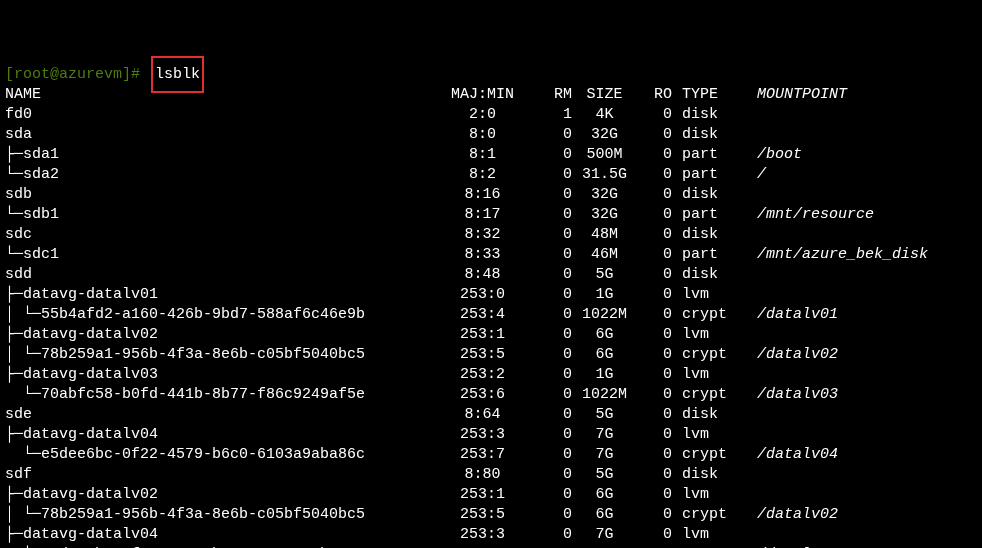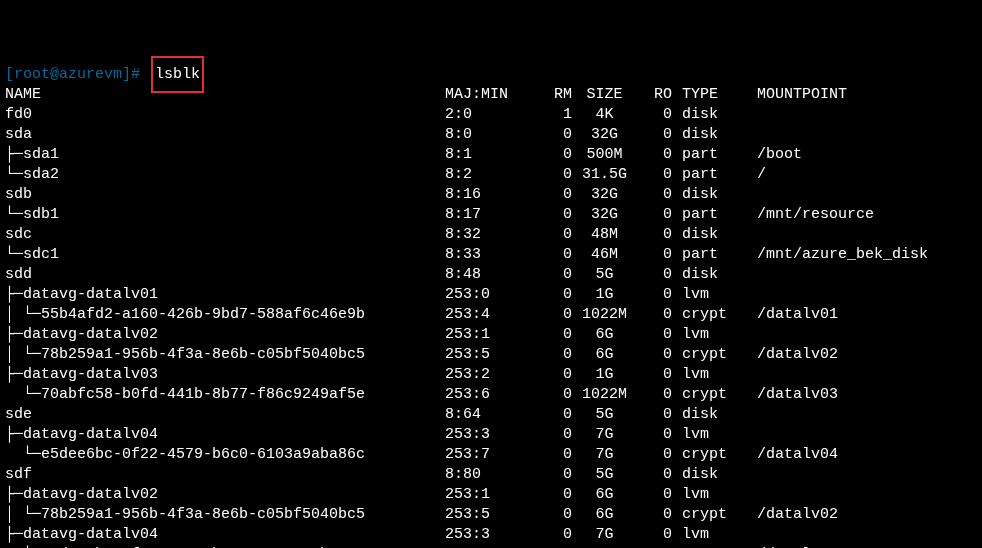--- a/index.html
+++ b/index.html
@@ -8,34 +8,34 @@
     background: #000000;
     color: #ffffff;
     font-family: "Consolas", "Courier New", monospace;
     font-size: 15px;
     line-height: 20px;
     white-space: pre;
     width: 982px;
     box-sizing: border-box;
   }
   .prompt {
-    color: #0369a1;
+    color: #4d7c0f;
   }
   .cmd {
     border: 2px solid #e03030;
     padding: 8px 2px;
     margin-left: 2px;
   }
   .c-name { display:inline-block; width: 440px; }
-  .c-majmin { display:inline-block; width: 75px; text-align: left; }
+  .c-majmin { display:inline-block; width: 75px; text-align: center; }
   .c-rm { display:inline-block; width: 52px; text-align: right; }
   .c-size { display:inline-block; width: 65px; text-align: center; }
   .c-ro { display:inline-block; width: 35px; text-align: right; }
   .c-type { display:inline-block; width: 65px; }
-  .c-mnt { display:inline-block; }
+  .c-mnt { display:inline-block;font-style:italic; }
   .gap { display:inline-block; width:10px;}
 </style>
 </head>
 <body>
 
 
 <div id="terminal"><div><span class="prompt">[root@azurevm]# </span><span class="cmd">lsblk</span></div><div><span class="c-name">NAME</span><span class="c-majmin">MAJ:MIN</span><span class="c-rm">RM</span><span class="c-size">SIZE</span><span class="c-ro">RO</span><span class="gap"> </span><span class="c-type">TYPE</span><span class="gap"> </span><span class="c-mnt">MOUNTPOINT</span></div><div><span class="c-name">fd0</span><span class="c-majmin">2:0</span><span class="c-rm">1</span><span class="c-size">4K</span><span class="c-ro">0</span><span class="gap"> </span><span class="c-type">disk</span><span class="gap"> </span><span class="c-mnt"></span></div><div><span class="c-name">sda</span><span class="c-majmin">8:0</span><span class="c-rm">0</span><span class="c-size">32G</span><span class="c-ro">0</span><span class="gap"> </span><span class="c-type">disk</span><span class="gap"> </span><span class="c-mnt"></span></div><div><span class="c-name">├─sda1</span><span class="c-majmin">8:1</span><span class="c-rm">0</span><span class="c-size">500M</span><span class="c-ro">0</span><span class="gap"> </span><span class="c-type">part</span><span class="gap"> </span><span class="c-mnt">/boot</span></div><div><span class="c-name">└─sda2</span><span class="c-majmin">8:2</span><span class="c-rm">0</span><span class="c-size">31.5G</span><span class="c-ro">0</span><span class="gap"> </span><span class="c-type">part</span><span class="gap"> </span><span class="c-mnt">/</span></div><div><span class="c-name">sdb</span><span class="c-majmin">8:16</span><span class="c-rm">0</span><span class="c-size">32G</span><span class="c-ro">0</span><span class="gap"> </span><span class="c-type">disk</span><span class="gap"> </span><span class="c-mnt"></span></div><div><span class="c-name">└─sdb1</span><span class="c-majmin">8:17</span><span class="c-rm">0</span><span class="c-size">32G</span><span class="c-ro">0</span><span class="gap"> </span><span class="c-type">part</span><span class="gap"> </span><span class="c-mnt">/mnt/resource</span></div><div><span class="c-name">sdc</span><span class="c-majmin">8:32</span><span class="c-rm">0</span><span class="c-size">48M</span><span class="c-ro">0</span><span class="gap"> </span><span class="c-type">disk</span><span class="gap"> </span><span class="c-mnt"></span></div><div><span class="c-name">└─sdc1</span><span class="c-majmin">8:33</span><span class="c-rm">0</span><span class="c-size">46M</span><span class="c-ro">0</span><span class="gap"> </span><span class="c-type">part</span><span class="gap"> </span><span class="c-mnt">/mnt/azure_bek_disk</span></div><div><span class="c-name">sdd</span><span class="c-majmin">8:48</span><span class="c-rm">0</span><span class="c-size">5G</span><span class="c-ro">0</span><span class="gap"> </span><span class="c-type">disk</span><span class="gap"> </span><span class="c-mnt"></span></div><div><span class="c-name">├─datavg-datalv01</span><span class="c-majmin">253:0</span><span class="c-rm">0</span><span class="c-size">1G</span><span class="c-ro">0</span><span class="gap"> </span><span class="c-type">lvm</span><span class="gap"> </span><span class="c-mnt"></span></div><div><span class="c-name">│ └─55b4afd2-a160-426b-9bd7-588af6c46e9b</span><span class="c-majmin">253:4</span><span class="c-rm">0</span><span class="c-size">1022M</span><span class="c-ro">0</span><span class="gap"> </span><span class="c-type">crypt</span><span class="gap"> </span><span class="c-mnt">/datalv01</span></div><div><span class="c-name">├─datavg-datalv02</span><span class="c-majmin">253:1</span><span class="c-rm">0</span><span class="c-size">6G</span><span class="c-ro">0</span><span class="gap"> </span><span class="c-type">lvm</span><span class="gap"> </span><span class="c-mnt"></span></div><div><span class="c-name">│ └─78b259a1-956b-4f3a-8e6b-c05bf5040bc5</span><span class="c-majmin">253:5</span><span class="c-rm">0</span><span class="c-size">6G</span><span class="c-ro">0</span><span class="gap"> </span><span class="c-type">crypt</span><span class="gap"> </span><span class="c-mnt">/datalv02</span></div><div><span class="c-name">├─datavg-datalv03</span><span class="c-majmin">253:2</span><span class="c-rm">0</span><span class="c-size">1G</span><span class="c-ro">0</span><span class="gap"> </span><span class="c-type">lvm</span><span class="gap"> </span><span class="c-mnt"></span></div><div><span class="c-name">  └─70abfc58-b0fd-441b-8b77-f86c9249af5e</span><span class="c-majmin">253:6</span><span class="c-rm">0</span><span class="c-size">1022M</span><span class="c-ro">0</span><span class="gap"> </span><span class="c-type">crypt</span><span class="gap"> </span><span class="c-mnt">/datalv03</span></div><div><span class="c-name">sde</span><span class="c-majmin">8:64</span><span class="c-rm">0</span><span class="c-size">5G</span><span class="c-ro">0</span><span class="gap"> </span><span class="c-type">disk</span><span class="gap"> </span><span class="c-mnt"></span></div><div><span class="c-name">├─datavg-datalv04</span><span class="c-majmin">253:3</span><span class="c-rm">0</span><span class="c-size">7G</span><span class="c-ro">0</span><span class="gap"> </span><span class="c-type">lvm</span><span class="gap"> </span><span class="c-mnt"></span></div><div><span class="c-name">  └─e5dee6bc-0f22-4579-b6c0-6103a9aba86c</span><span class="c-majmin">253:7</span><span class="c-rm">0</span><span class="c-size">7G</span><span class="c-ro">0</span><span class="gap"> </span><span class="c-type">crypt</span><span class="gap"> </span><span class="c-mnt">/datalv04</span></div><div><span class="c-name">sdf</span><span class="c-majmin">8:80</span><span class="c-rm">0</span><span class="c-size">5G</span><span class="c-ro">0</span><span class="gap"> </span><span class="c-type">disk</span><span class="gap"> </span><span class="c-mnt"></span></div><div><span class="c-name">├─datavg-datalv02</span><span class="c-majmin">253:1</span><span class="c-rm">0</span><span class="c-size">6G</span><span class="c-ro">0</span><span class="gap"> </span><span class="c-type">lvm</span><span class="gap"> </span><span class="c-mnt"></span></div><div><span class="c-name">│ └─78b259a1-956b-4f3a-8e6b-c05bf5040bc5</span><span class="c-majmin">253:5</span><span class="c-rm">0</span><span class="c-size">6G</span><span class="c-ro">0</span><span class="gap"> </span><span class="c-type">crypt</span><span class="gap"> </span><span class="c-mnt">/datalv02</span></div><div><span class="c-name">├─datavg-datalv04</span><span class="c-majmin">253:3</span><span class="c-rm">0</span><span class="c-size">7G</span><span class="c-ro">0</span><span class="gap"> </span><span class="c-type">lvm</span><span class="gap"> </span><span class="c-mnt"></span></div><div><span class="c-name">  └─e5dee6bc-0f22-4579-b6c0-6103a9aba86c</span><span class="c-majmin">253:7</span><span class="c-rm">0</span><span class="c-size">7G</span><span class="c-ro">0</span><span class="gap"> </span><span class="c-type">crypt</span><span class="gap"> </span><span class="c-mnt">/datalv04</span></div></div>
 
 
 

